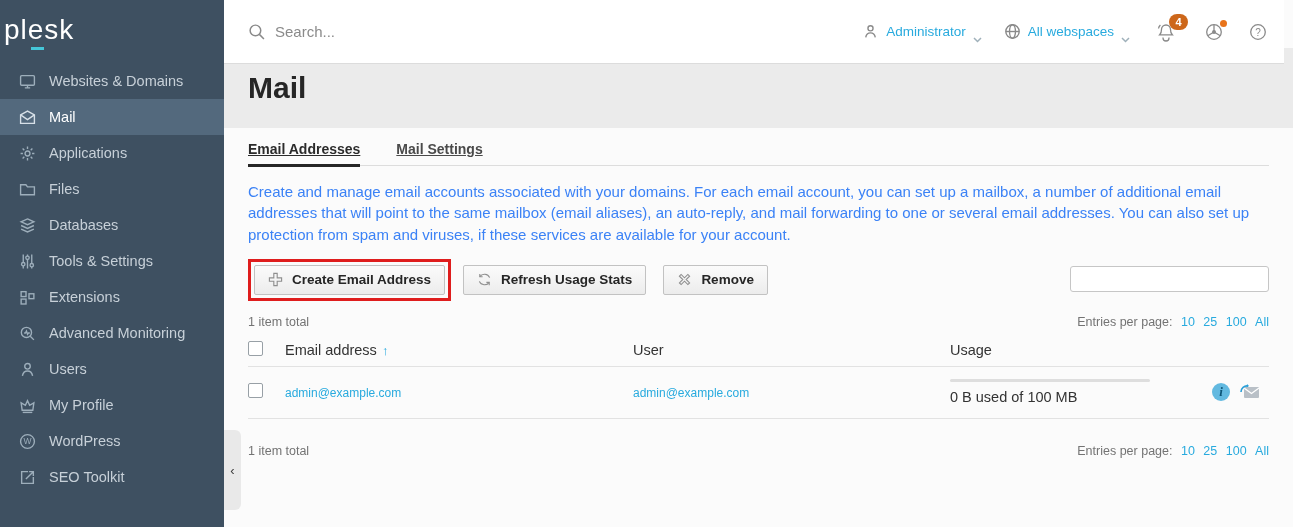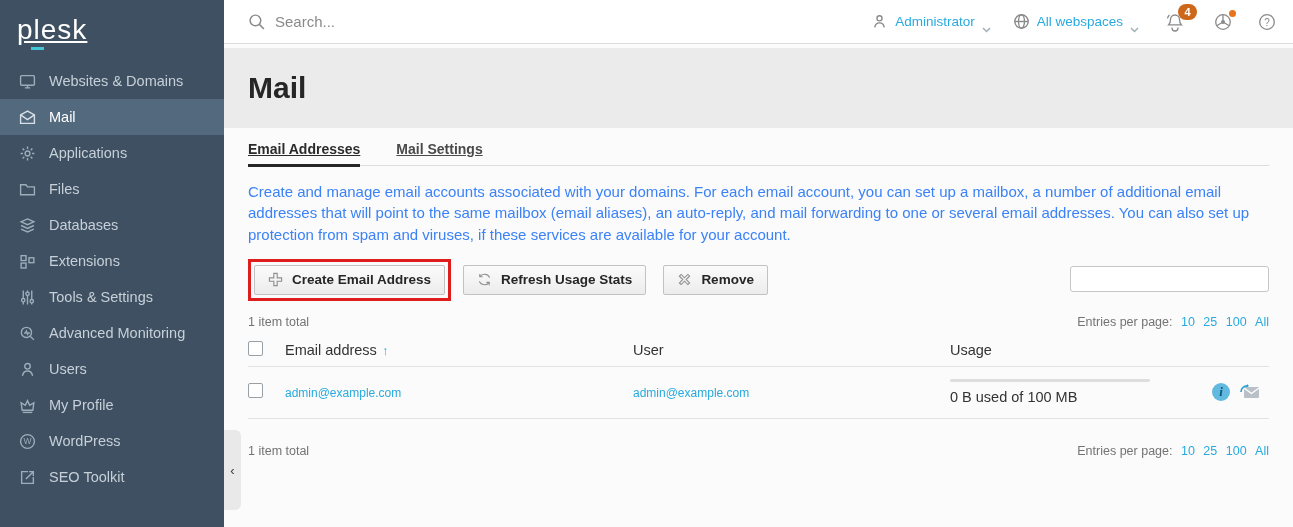--- a/index.html
+++ b/index.html
@@ -11,22 +11,22 @@
     overflow: hidden;
     color: #333;
   }
 
   
   .sidebar {
     position:absolute; left:0; top:0; bottom:0; width:224px;
     background:#3e5061; z-index:5;
   }
   .logo {
-    position:relative; height:63px; padding:14px 0 0 17px;
-    color:#fff; font-size:28px; font-weight:400; letter-spacing:1px;text-decoration:underline;
+    position:relative; height:63px; padding:14px 0 0 4px;
+    color:#fff; font-size:28px; font-weight:400; letter-spacing:1px;
   }
   .logo-underline {
     position:absolute; left:31px; top:47px; width:13px; height:3px;
     background:#45c6d8;
   }
   .nav-item {
     height:36px; display:flex; align-items:center; gap:13px;
     padding-left:18px; color:#c7d0d8; font-size:14.5px; cursor:pointer;
     white-space:nowrap;
   }
@@ -37,21 +37,21 @@
 
   .collapse-handle {
     position:absolute; left:224px; top:430px; width:17px; height:80px;
     background:#e9e9e9; border-radius:0 6px 6px 0; z-index:6;
     display:flex; align-items:center; justify-content:center;
     color:#3c3c3c; font-size:13px; cursor:pointer;
   }
 
   
   .topbar {
-    position:absolute; left:224px; top:0; right:0; height:44px;
+    position:absolute; left:224px; top:0; right:9px; height:64px;
     background:#fff; border-bottom:1px solid #dcdcdc;
     display:flex; align-items:center; padding:0 16px 0 24px; z-index:4;
   }
   .global-search { display:flex; align-items:center; gap:10px; flex:1; }
   .global-search svg { width:17px; height:17px; stroke:#8a8a8a; fill:none; stroke-width:1.4; }
   .global-search input {
     border:none; outline:none; font-size:15px; color:#444; width:300px;
     font-family:"Liberation Sans",sans-serif; background:transparent;
   }
   .global-search input::placeholder { color:#8a8a8a; }
@@ -194,38 +194,38 @@
           <path d="M2 11.3 8 14l6-2.7"></path>
         </svg>
     </span>
     <span>Databases</span>
   </div>
 
 
   <div class="nav-item">
     <span class="nicon">
       <svg viewBox="0 0 16 16">
-          <rect x="2" y="2.5" width="4.6" height="4.6"></rect>
-          <rect x="2" y="9.5" width="4.6" height="4.6"></rect>
-          <rect x="9.4" y="4.5" width="4.6" height="4.6"></rect>
-        </svg>
-    </span>
-    <span>Extensions</span>
-  </div>
-
-  <div class="nav-item">
-    <span class="nicon">
-      <svg viewBox="0 0 16 16">
           <path d="M4 1.5v13M8 1.5v13M12 1.5v13"></path>
           <circle cx="4" cy="10.5" r="1.6" fill="#3e5061"></circle>
           <circle cx="8" cy="4.5" r="1.6" fill="#3e5061"></circle>
           <circle cx="12" cy="11.5" r="1.6" fill="#3e5061"></circle>
         </svg>
     </span>
     <span>Tools &amp; Settings</span>
+  </div>
+
+  <div class="nav-item">
+    <span class="nicon">
+      <svg viewBox="0 0 16 16">
+          <rect x="2" y="2.5" width="4.6" height="4.6"></rect>
+          <rect x="2" y="9.5" width="4.6" height="4.6"></rect>
+          <rect x="9.4" y="4.5" width="4.6" height="4.6"></rect>
+        </svg>
+    </span>
+    <span>Extensions</span>
   </div>
 
   <div class="nav-item">
     <span class="nicon">
       <svg viewBox="0 0 16 16">
           <circle cx="7" cy="7" r="4.8"></circle>
           <path d="M10.6 10.6 14 14"></path>
           <path d="M4.8 7.5h1.2l1-1.8 1 3 .9-1.2h1.3"></path>
         </svg>
     </span>

